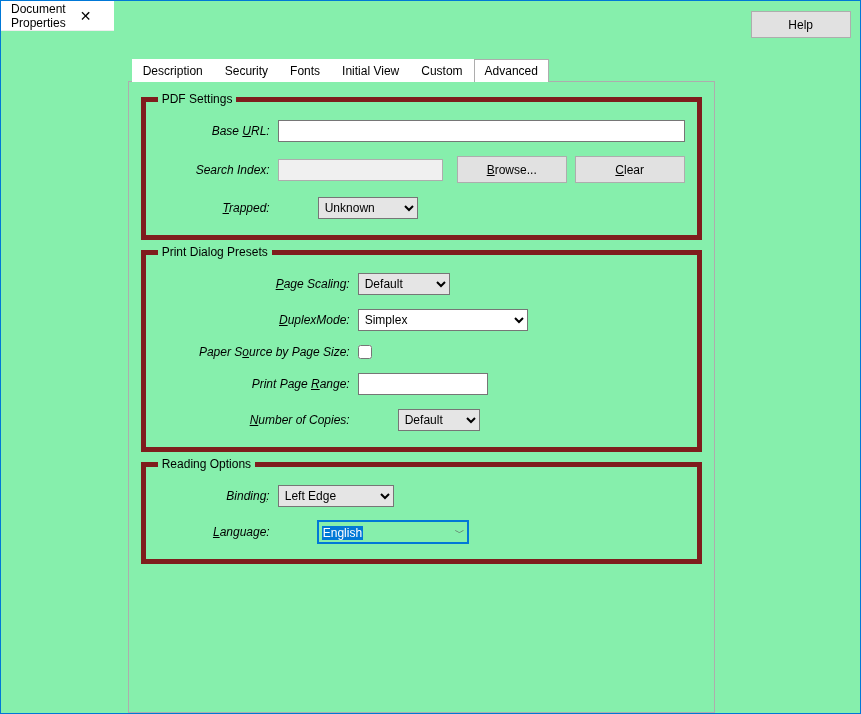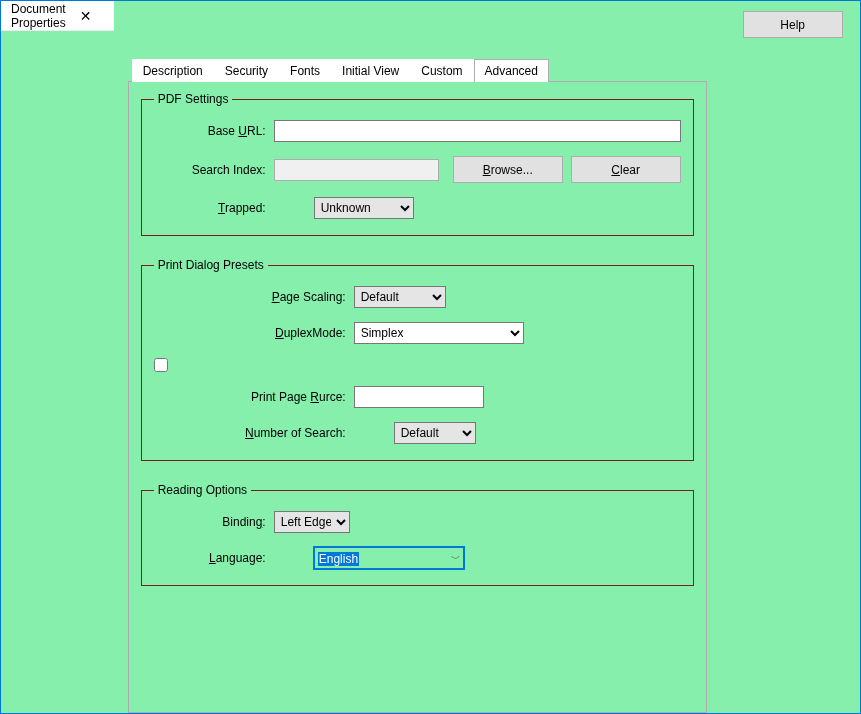--- a/index.html
+++ b/index.html
@@ -66,38 +66,39 @@
   z-index: 3;
 }
 .tabpanel {
   border: 1px solid #adadad;
   flex: 1;
   padding: 10px 12px;
   position: relative;
   top: 0;
 }
 fieldset {
-  border: 1px solid #7f1d1d;
-  margin: 0 0 22px 0;
+  border: 5px solid #7f1d1d;
+  margin: 0 0 5px 0;
   padding: 14px 12px 12px 12px;
 }
 legend {
   padding: 0 4px;
   font-size: 12px;
 }
 .row {
   display: flex;
   align-items: center;
   margin-bottom: 14px;
 }
 .row:last-child { margin-bottom: 4px; gap: 40px; }
 .label {
   width: 200px;
   text-align: right;
   padding-right: 8px;
+  font-style: italic;
 }
 .label.narrow { width: 120px; }
 .u { text-decoration: underline; }
 input[type=text] {
   height: 22px;
   border: 1px solid #767676;
   padding: 2px 4px;
   font-family: inherit;
   font-size: 12px;
 }
@@ -218,45 +219,48 @@
         </div>
         <div class="row">
           <div class="label">
             <span class="u">D</span><span>uplexMode:</span>
           </div>
           <select style="width:170px;">
             <option>Simplex</option>
           </select>
         </div>
         <div class="row">
+          <div class="label">
+            <span>Paper S</span><span class="u">o</span><span>urce by Page Size:</span>
+          </div>
           <input type="checkbox" style="">
         </div>
         <div class="row">
           <div class="label">
-            <span>Print Page </span><span class="u">R</span><span>urce:</span>
+            <span>Print Page </span><span class="u">R</span><span>ange:</span>
           </div>
           <input type="text" style="width: 130px;" value="">
         </div>
         <div class="row">
           <div class="label">
-            <span class="u">N</span><span>umber of Search:</span>
+            <span class="u">N</span><span>umber of Copies:</span>
           </div>
           <select class="gray" style="width:82px;">
             <option>Default</option>
           </select>
         </div>
       </fieldset>
 
       <fieldset>
         <legend>Reading Options</legend>
         <div class="row">
           <div class="label narrow">
             <span>Bindin</span><span class="u">g</span><span>:</span>
           </div>
-          <select class="gray" style="width:76px;">
+          <select class="gray" style="width:116px;">
             <option>Left Edge</option>
           </select>
         </div>
         <div class="row">
           <div class="label narrow">
             <span class="u">L</span><span>anguage:</span>
           </div>
           <div class="select-like">
             <span class="sel-highlight">English</span>
             <span class="chev">﹀</span>

